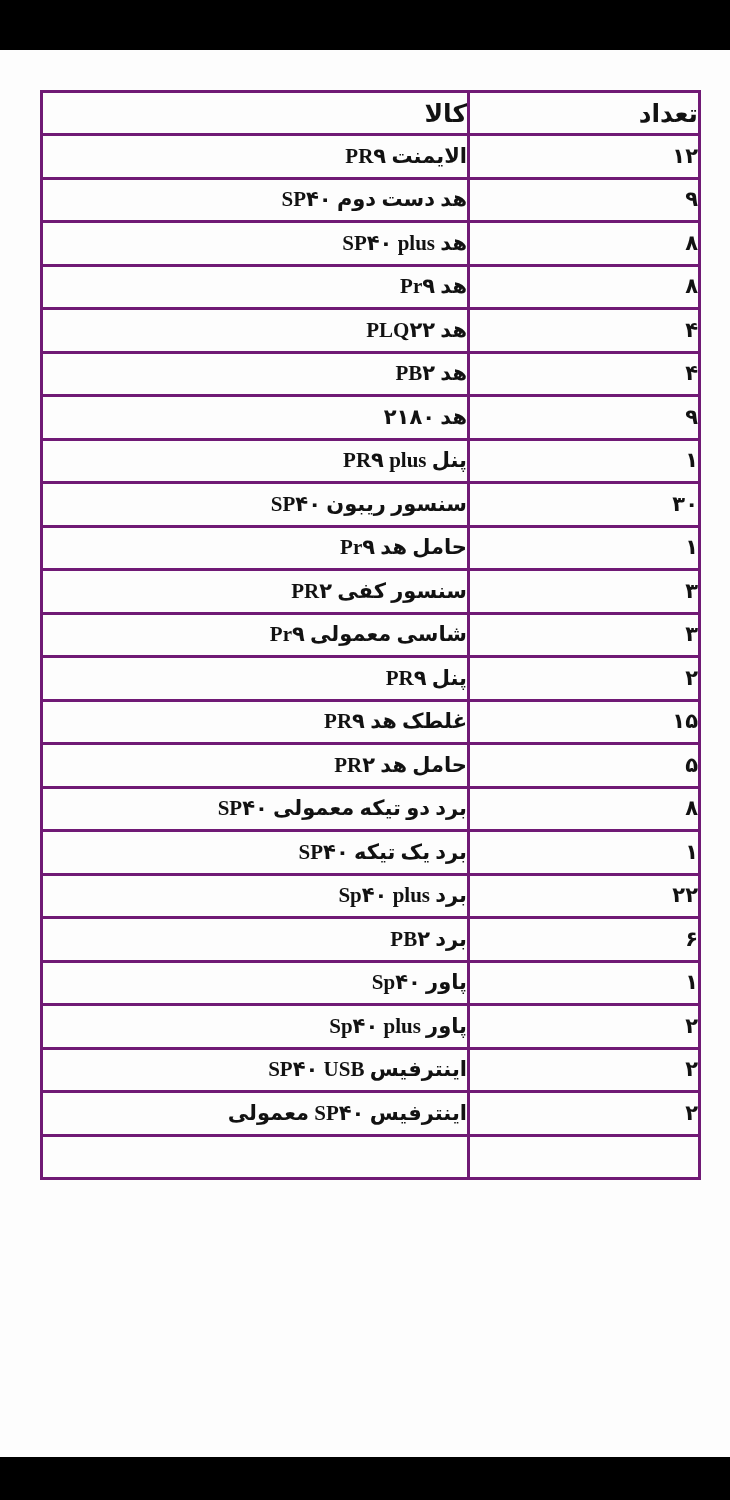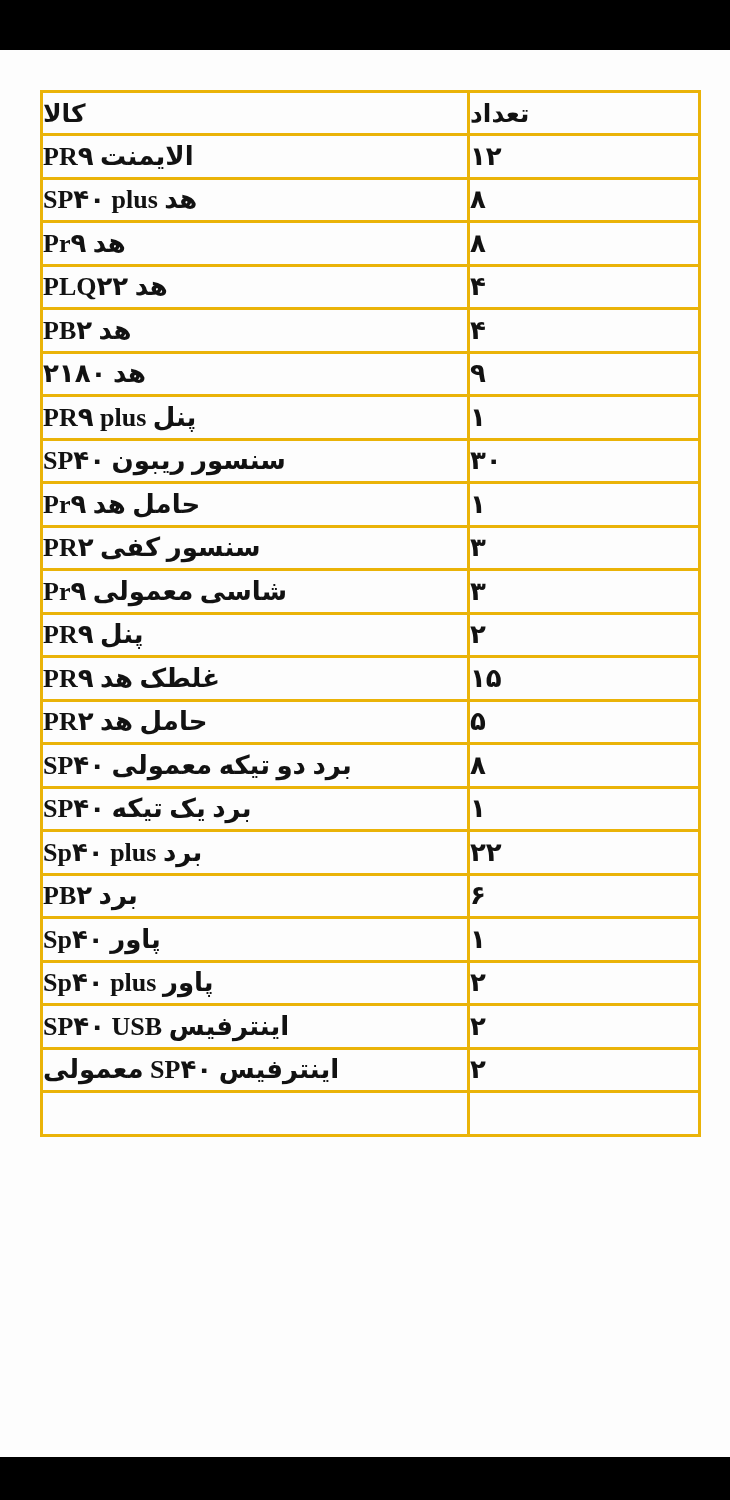--- a/index.html
+++ b/index.html
@@ -27,37 +27,37 @@
   table.inv {
     position: absolute;
     left: 40px;
     top: 90px;
     width: 658px;
     border-collapse: collapse;
     table-layout: fixed;
   }
   table.inv th,
   table.inv td {
-    border: 3px solid #eab308;
-    text-align: left;
+    border: 3px solid #701a75;
+    text-align: right;
     vertical-align: middle;
     direction: rtl;
     unicode-bidi: plaintext;
     font-weight: bold;
     color: #121212;
     padding: 0;
     overflow: hidden;
   }
   table.inv th {
     height: 40px;
     font-size: 25px;
   }
   table.inv td {
     height: 40.5px;
-    font-size: 26px;
+    font-size: 21px;
   }
   col.item-col { width: 427px; }
   col.qty-col  { width: 231px; }
 </style>
 </head>
 <body>
 
 <div class="screen">
 
   <div class="letterbox top"></div>
@@ -70,20 +70,24 @@
     <thead>
       <tr>
         <th>کالا</th>
         <th>تعداد</th>
       </tr>
     </thead>
     <tbody id="rows">
         <tr>
     <td>الایمنت PR۹</td>
     <td>۱۲</td>
+  </tr>
+        <tr>
+    <td>هد دست دوم SP۴۰</td>
+    <td>۹</td>
   </tr>
         <tr>
     <td>هد SP۴۰ plus</td>
     <td>۸</td>
   </tr>
         <tr>
     <td>هد Pr۹</td>
     <td>۸</td>
   </tr>
         <tr>

